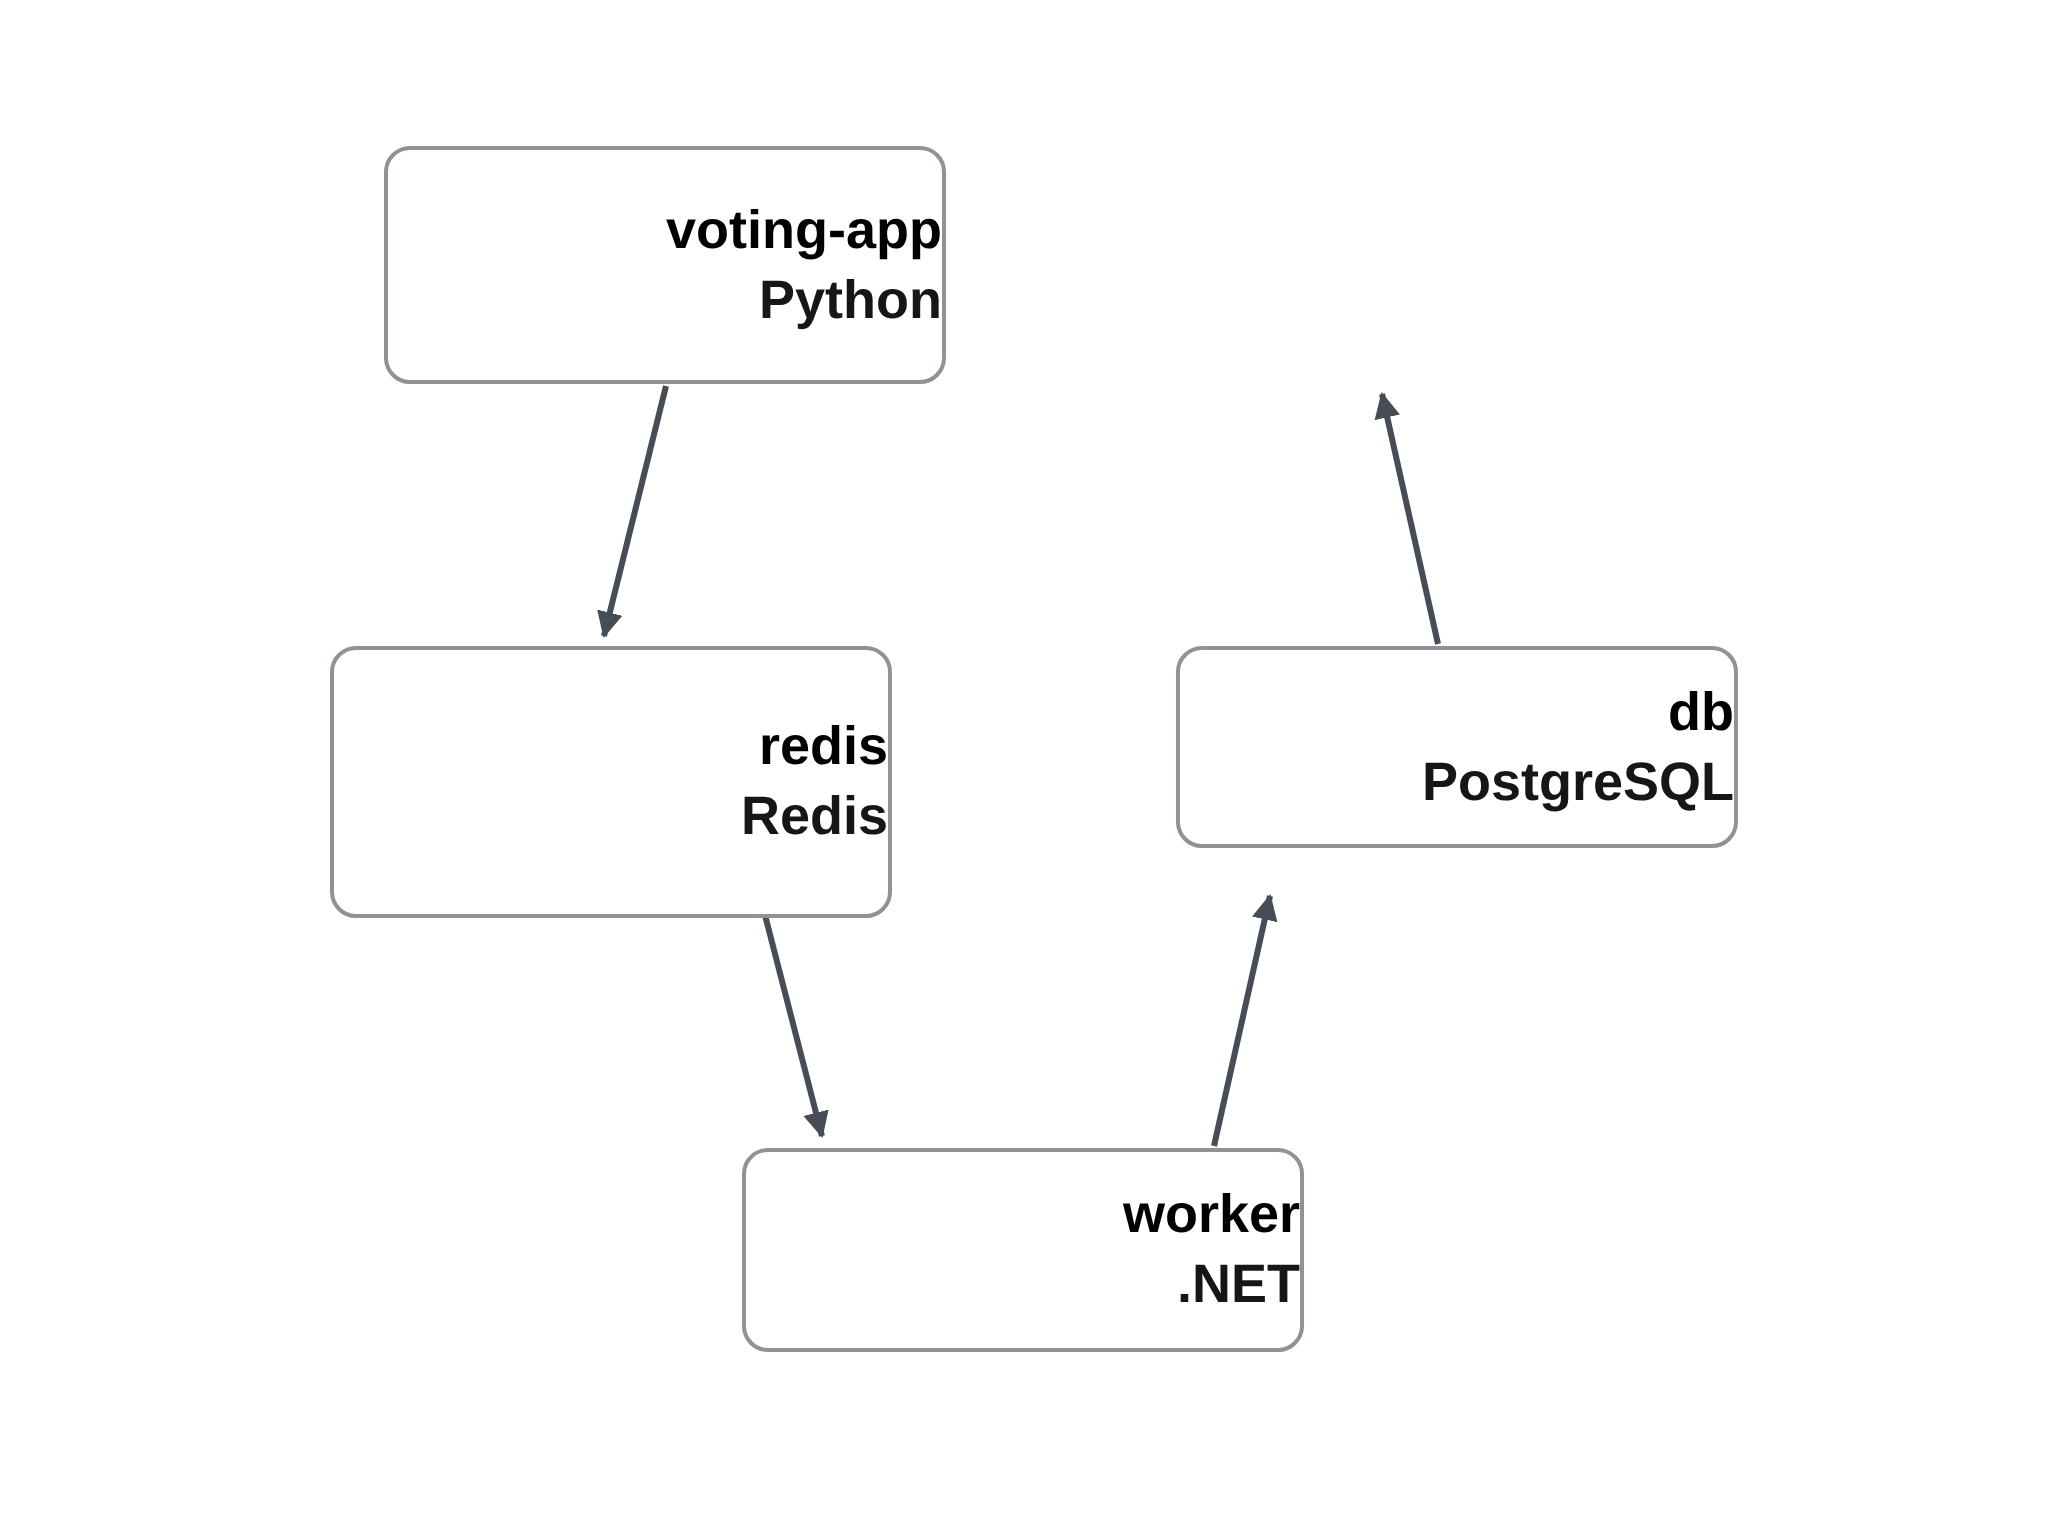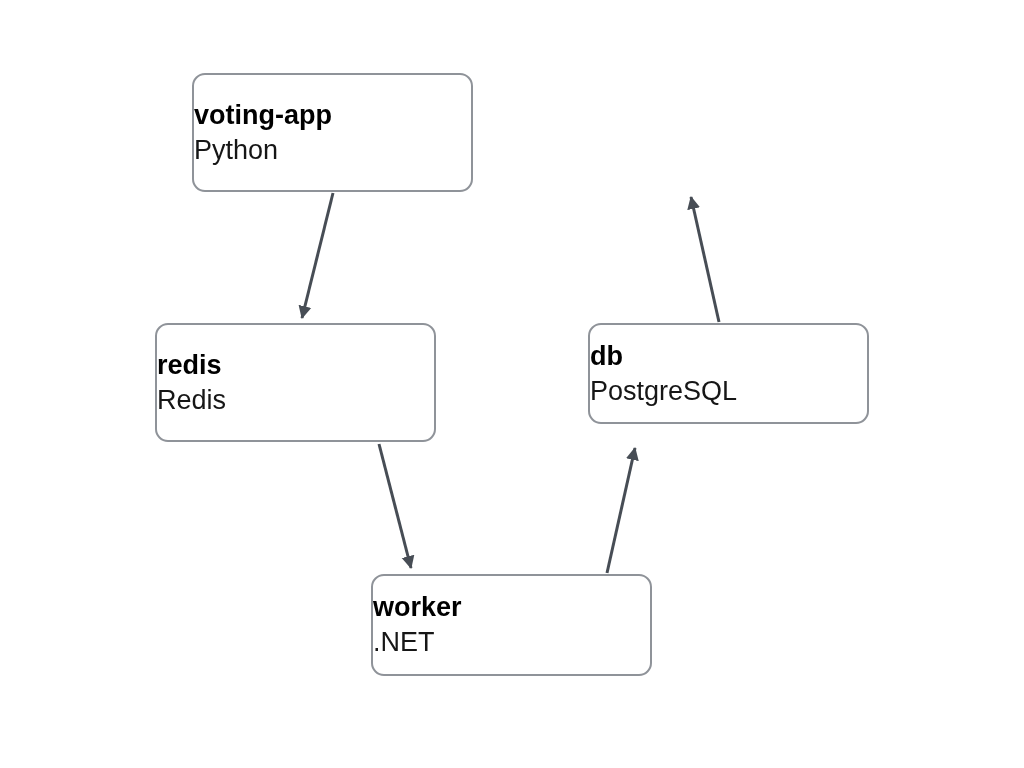--- a/index.html
+++ b/index.html
@@ -24,35 +24,35 @@
     pointer-events: none;
   }
   .node {
     position: absolute;
     box-sizing: border-box;
     background: var(--node-fill, #ffffff);
     border: 2px solid var(--node-border, #8f9399);
     border-radius: 13px;
     display: flex;
     flex-direction: column;
-    align-items: flex-start;
+    align-items: flex-end;
     justify-content: center;
     text-align: center;
   }
   .node .title {
     font-size: 27px;
     line-height: 35px;
     font-weight: bold;
     color: var(--title-color, #000000);
     white-space: nowrap;
   }
   .node .subtitle {
     font-size: 27px;
     line-height: 35px;
-    font-weight: normal;
+    font-weight: bold;
     color: var(--subtitle-color, #161616);
     white-space: nowrap;
   }
 </style>
 </head>
 <body>
 
 <div id="canvas" style="--bg: #ffffff; --node-border: #8f9399; --node-fill: #ffffff; --title-color: #000000; --subtitle-color: #161616;">
   <svg id="edges" viewBox="0 0 1024 768" xmlns="http://www.w3.org/2000/svg">
     <defs>
@@ -65,21 +65,21 @@
         <line x1="379" y1="444" x2="411" y2="568" stroke="#474d55" stroke-width="3" marker-end="url(#arrowhead)"></line>
         <line x1="607" y1="573" x2="635" y2="448" stroke="#474d55" stroke-width="3" marker-end="url(#arrowhead)"></line>
         <line x1="719" y1="322" x2="691" y2="197" stroke="#474d55" stroke-width="3" marker-end="url(#arrowhead)"></line>
       </g>
   </svg>
 
 <div class="node" style="left: 192px; top: 73px; width: 281px; height: 119px;">
       <div class="title">voting-app</div>
       <div class="subtitle">Python</div>
     </div>
-    <div class="node" style="left: 155px; top: 323px; width: 281px; height: 119px;">
+    <div class="node" style="left: 165px; top: 323px; width: 281px; height: 136px;">
       <div class="title">redis</div>
       <div class="subtitle">Redis</div>
     </div>
     <div class="node" style="left: 588px; top: 323px; width: 281px; height: 101px;">
       <div class="title">db</div>
       <div class="subtitle">PostgreSQL</div>
     </div>
     <div class="node" style="left: 371px; top: 574px; width: 281px; height: 102px;">
       <div class="title">worker</div>
       <div class="subtitle">.NET</div>

